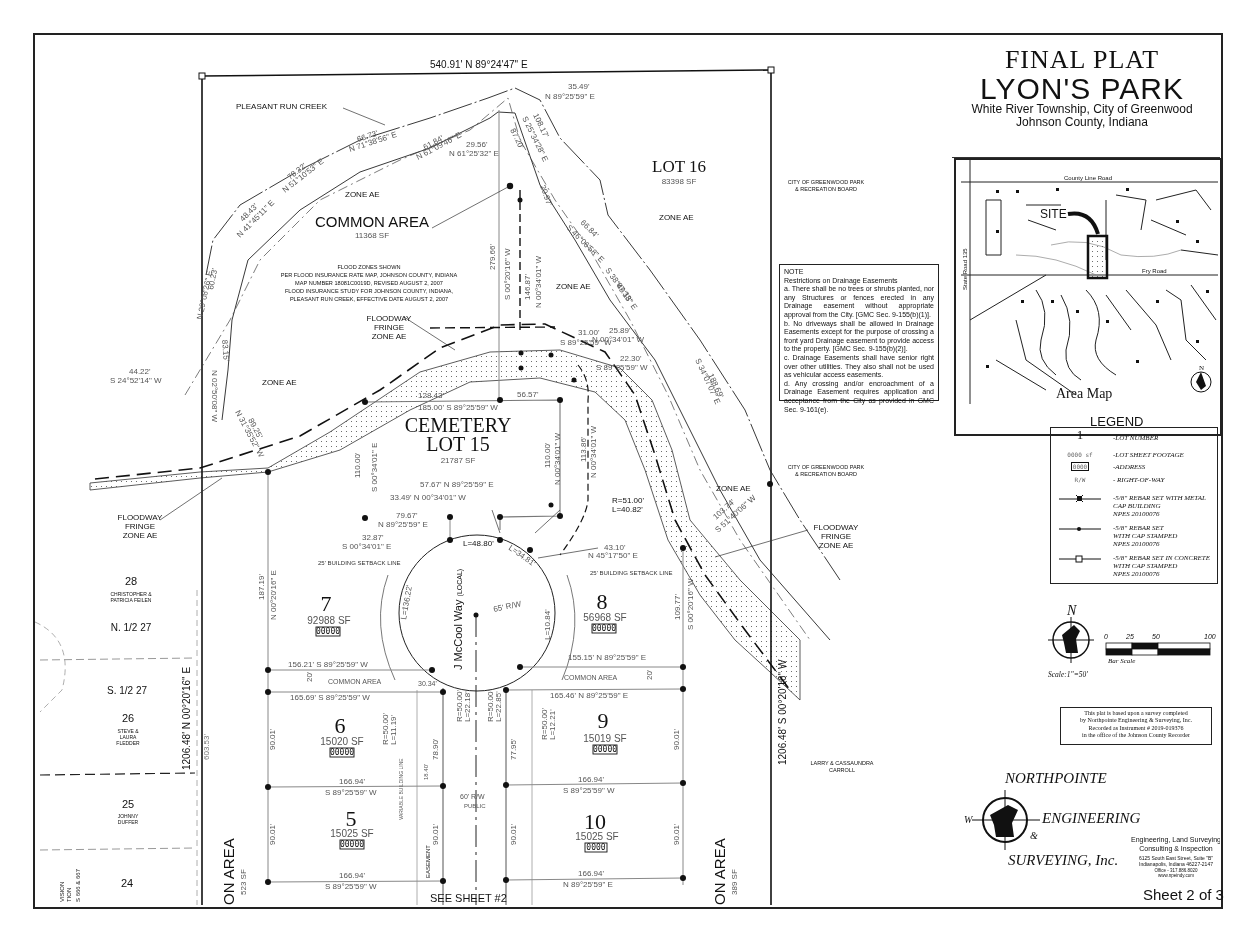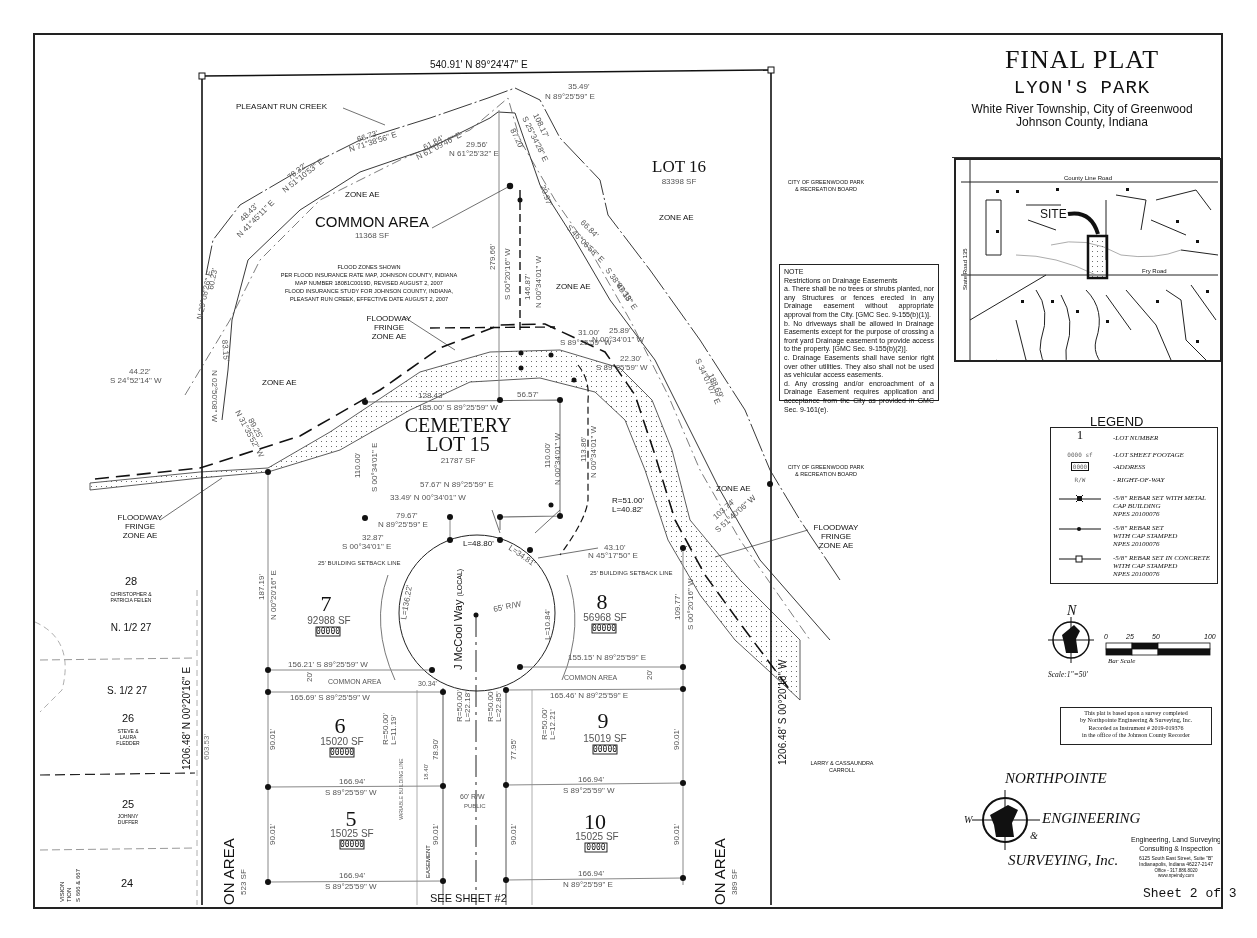--- a/index.html
+++ b/index.html
@@ -3,32 +3,32 @@
 <meta charset="utf-8">
 <style>
   html,body{margin:0;padding:0;background:#fff;}
   body{width:1257px;height:938px;position:relative;overflow:hidden;font-family:"Liberation Sans",sans-serif;color:#111;}
   #sheet{position:absolute;left:33px;top:33px;width:1190px;height:876px;border:2px solid #222;box-sizing:border-box;}
   svg text{font-family:"Liberation Sans",sans-serif;}
   .serif{font-family:"Liberation Serif",serif;}
   .mono{font-family:"DejaVu Sans Mono",monospace;}
   .title-block{position:absolute;left:942px;top:46px;width:280px;text-align:center;}
   .tb-title1{font-family:"Liberation Serif",serif;font-size:26px;line-height:28px;letter-spacing:1px;}
-  .tb-title2{font-family:Liberation Mono, monospace;font-size:19px;line-height:29px;letter-spacing:1px;}
+  .tb-title2{font-family:Liberation Sans, sans-serif;font-size:30px;line-height:29px;letter-spacing:1px;}
   .tb-sub{font-size:12px;line-height:13px;}
   .note-box{position:absolute;left:779px;top:264px;width:160px;height:137px;border:1px solid #222;box-sizing:border-box;padding:3px 4px;font-size:7px;line-height:8.6px;text-align:justify;}
   .note-box p{margin:0;}
   .legend-title{position:absolute;left:1090px;top:414px;font-size:13px;}
   .legend-box{position:absolute;left:1050px;top:427px;width:168px;height:157px;border:1px solid #222;box-sizing:border-box;}
   .lg-row{position:absolute;left:0;width:100%;font-family:"Liberation Serif",serif;font-size:7px;line-height:8px;}
   .lg-sym{position:absolute;left:8px;width:42px;text-align:center;}
   .lg-txt{position:absolute;left:62px;font-style:italic;}
   .survey-box{position:absolute;left:1060px;top:707px;width:152px;height:38px;border:1px solid #222;box-sizing:border-box;font-family:"Liberation Serif",serif;font-size:6px;line-height:7.3px;text-align:center;padding-top:2px;}
-  .sheet-num{position:absolute;left:1143px;top:886px;font-family:Liberation Mono, monospace;font-size:13px;}
-  .area-map{position:absolute;left:954px;top:158px;width:268px;height:204px;border:2px solid #222;box-sizing:border-box;overflow:hidden;}
+  .sheet-num{position:absolute;left:1143px;top:886px;font-family:Liberation Sans, sans-serif;font-size:15px;}
+  .area-map{position:absolute;left:954px;top:158px;width:268px;height:278px;border:2px solid #222;box-sizing:border-box;overflow:hidden;}
 </style>
 </head>
 <body>
 
 <div id="sheet"></div>
 
 <svg width="1257" height="938" style="position:absolute;left:0;top:0;" xmlns="http://www.w3.org/2000/svg">
   <defs>
     <pattern id="dots" width="5" height="5" patternUnits="userSpaceOnUse">
       <circle cx="1.5" cy="1.5" r="0.55" fill="#555"></circle>

